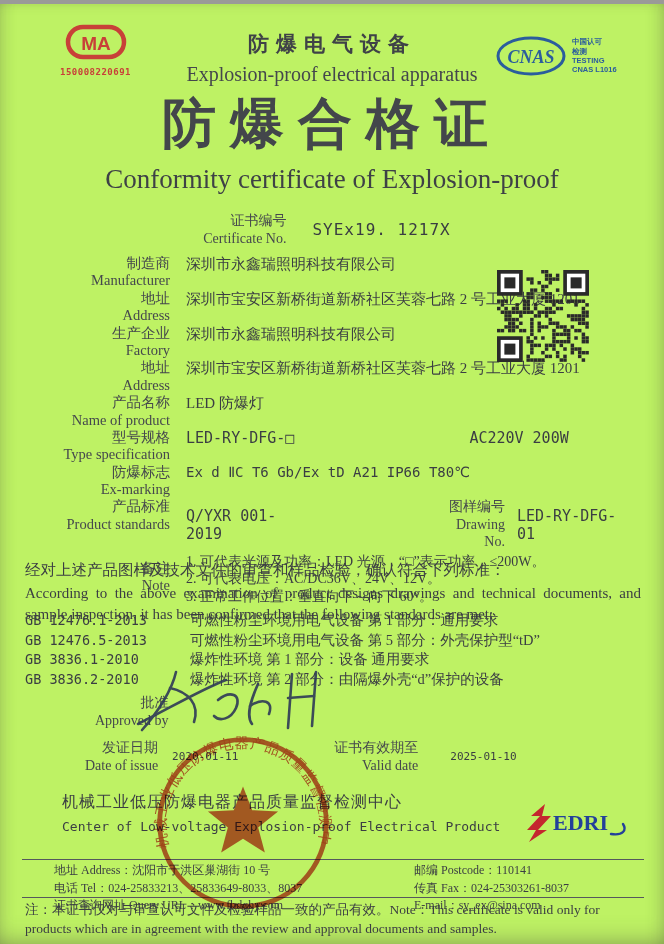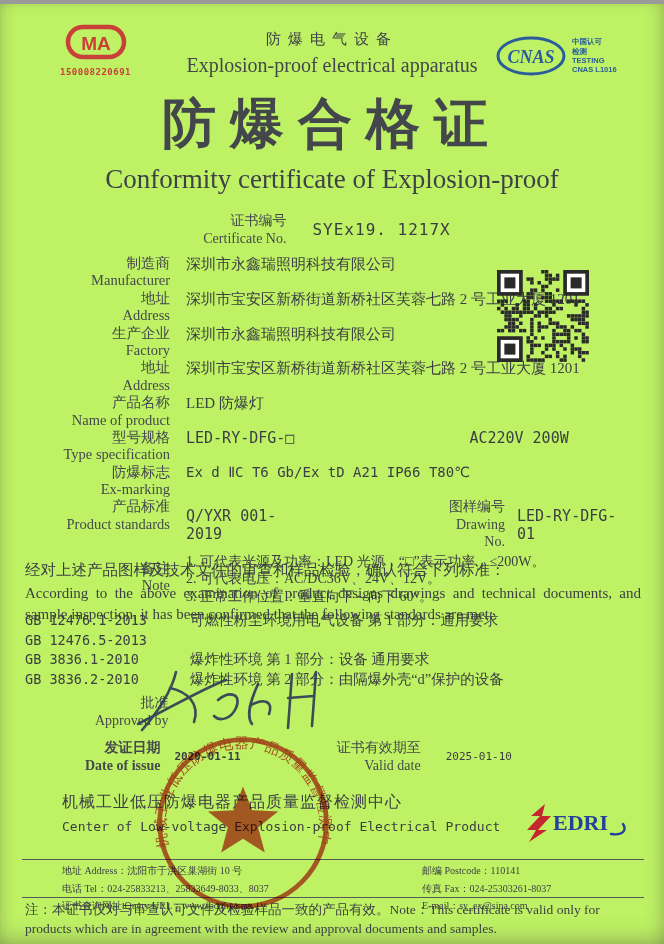--- a/index.html
+++ b/index.html
@@ -10,21 +10,21 @@
     box-shadow: inset 0 -18px 24px -14px rgba(70,68,60,.5),
                 inset -14px 0 18px -14px rgba(70,68,60,.3),
                 inset 14px 0 18px -16px rgba(70,68,60,.28),
                 inset 0 10px 14px -12px rgba(70,68,60,.18);
   }
   .abs{position:absolute;}
   
   .cma{left:60px; top:20px; text-align:center; color:#c84038;}
   .cma-num{font-family:"DejaVu Sans Mono",monospace; font-size:9px; font-weight:bold; letter-spacing:.5px; margin-top:1px;}
   .head-center{left:0; right:0; top:26px; text-align:center;}
-  .head-zh{font-size:15px; letter-spacing:7px; font-weight:normal; color:#3f4247;}
+  .head-zh{font-size:21px; letter-spacing:7px; font-weight:bold; color:#3f4247;}
   .head-en{font-size:20px; margin-top:5px; color:#44474c;}
   .cnas{left:495px; top:30px; display:flex; align-items:center; gap:5px;}
   .cnas-side{color:#2b5d9d; font-size:7.5px; line-height:1.25; font-family:"Liberation Sans",sans-serif; font-weight:bold;}
   
   .big-zh{left:0;right:0; top:84px; text-align:center; font-size:54px; font-weight:bold; letter-spacing:14px; color:#43464b;}
   .big-en{left:0;right:0; top:160px; text-align:center; font-size:27px; font-weight:normal; color:#3e4146;}
   
   .certno{left:0; right:0; top:208px; display:flex; justify-content:center; align-items:center; gap:16px;}
   .lbl2{text-align:right; font-size:14px; line-height:1.25; color:#45484d;}
   .lbl2 .zh{font-size:14px;}
@@ -48,32 +48,32 @@
   .st-en{font-size:15px; text-align:justify; line-height:1.42; margin-top:2px; color:#3b3e43;}
   
   .standards{left:25px; top:607px; width:616px; }
   .srow{display:flex; line-height:19.5px; font-size:14.5px; color:#3b3e43;}
   .scode{width:165px; flex:none; font-family:"DejaVu Sans Mono",monospace; font-size:13.5px;}
   
   .approve{left:95px; top:690px; display:flex; align-items:center;}
   .sig{left:130px; top:662px; pointer-events:none;}
   
   .dates{left:0; top:735px; width:664px; display:flex;}
-  .d-issue{display:flex; gap:14px; margin-left:85px; align-items:center;font-weight:bold;}
-  .d-valid{display:flex; gap:25px; margin-left:96px; align-items:center;}
+  .d-issue{display:flex; gap:14px; margin-left:85px; align-items:center;}
+  .d-valid{display:flex; gap:32px; margin-left:96px; align-items:center;}
   .dval{font-family:"DejaVu Sans Mono",monospace; font-size:11px; color:#3a3d42;}
   
   .org{left:62px; top:788px;}
   .org-zh{font-size:16px; color:#3b3e43; letter-spacing:1px;}
   .org-en{font-family:"DejaVu Sans Mono",monospace; font-size:13px; line-height:20px; margin-top:4px; color:#3b3e43;}
   .sedri{left:523px; top:796px;}
   .rule{left:22px; width:622px; border-top:1.6px solid #55585d;}
   .r1{top:855px;} .r2{top:893px;}
   
-  .contact{left:62px; top:858px; width:580px; font-size:10px; line-height:17.5px; color:#3b3e43;font-family:Liberation Serif, serif;}
+  .contact{left:54px; top:858px; width:580px; font-size:12px; line-height:17.5px; color:#3b3e43;font-family:Liberation Serif, serif;}
   .c-grid{display:grid; grid-template-columns:360px auto;}
   
   .footnote{left:25px; top:897px; width:614px; font-size:13.5px; line-height:1.4; color:#3b3e43;}
   
   .stamp{left:152px; top:728px; mix-blend-mode:multiply; opacity:.92;}
 </style>
 </head>
 <body>
 
 <div class="page">
@@ -415,20 +415,21 @@
     <div class="st-en">According to the above examination of product designs drawings and technical documents, and sample inspection, it has been confirmed that the following standards are met:</div>
   </div>
 
   <div class="abs standards">
     <div class="srow">
         <span class="scode">GB 12476.1-2013</span>
         <span>可燃性粉尘环境用电气设备 第 1 部分：通用要求</span>
       </div>
     <div class="srow">
         <span class="scode">GB 12476.5-2013</span>
+        <span>可燃性粉尘环境用电气设备 第 5 部分：外壳保护型“tD”</span>
       </div>
     <div class="srow">
         <span class="scode">GB 3836.1-2010</span>
         <span>爆炸性环境 第 1 部分：设备 通用要求</span>
       </div>
     <div class="srow">
         <span class="scode">GB 3836.2-2010</span>
         <span>爆炸性环境 第 2 部分：由隔爆外壳“d”保护的设备</span>
       </div>
   </div>

